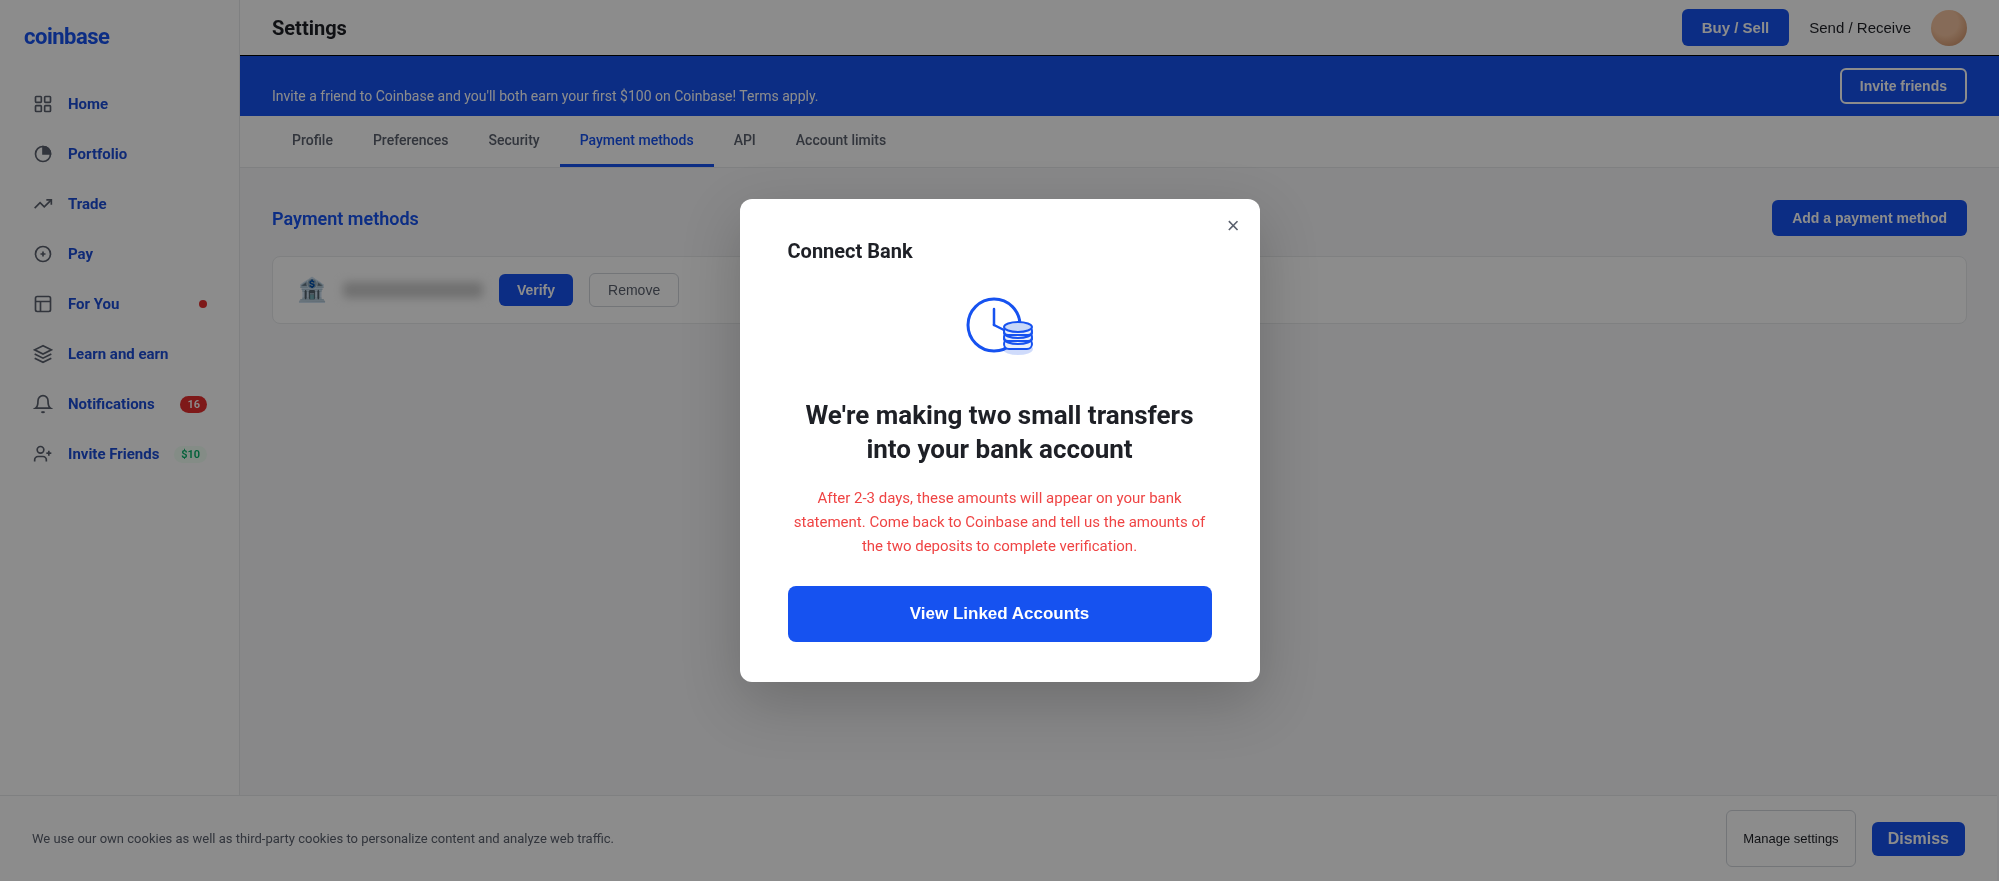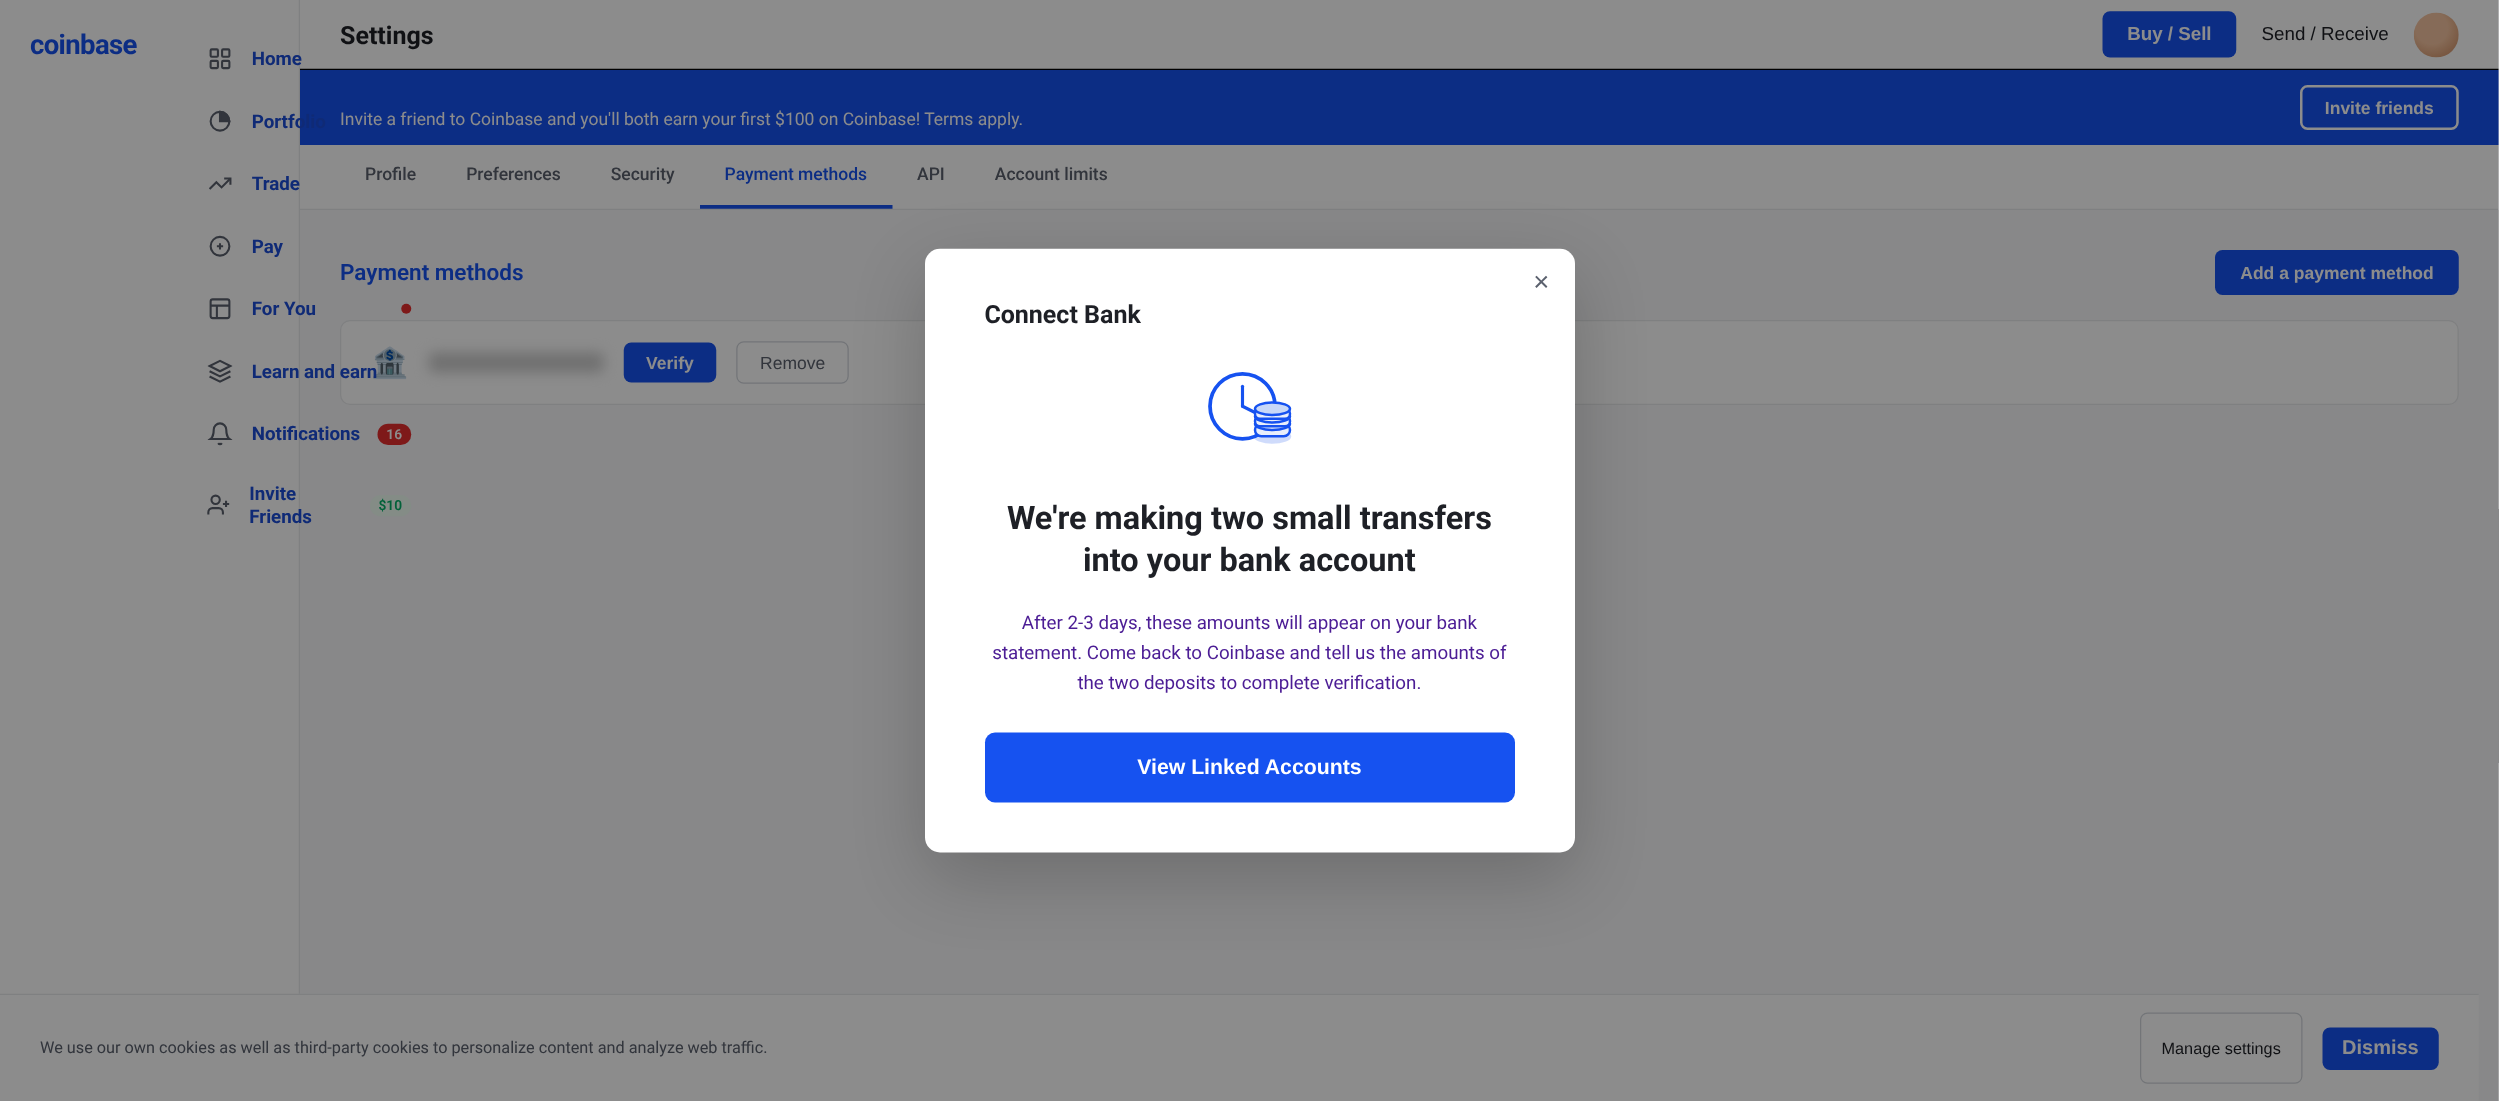--- a/index.html
+++ b/index.html
@@ -2,21 +2,21 @@
 <html><head>
   <meta charset="utf-8">
   <style>
     * { box-sizing: border-box; margin: 0; padding: 0; }
     body { font-family: -apple-system, BlinkMacSystemFont, 'Segoe UI', Roboto, sans-serif; background: #f7f8fa; overflow: hidden; }
 
     
     .app { display: flex; height: 881px; width: 1999px; position: relative; }
 
     
-    .sidebar { width: 240px; background: #fff; border-right: 1px solid #e8e9eb; display: flex; flex-direction: row; padding: 24px 0; flex-shrink: 0; }
+    .sidebar { width: 240px; background: #fff; border-right: 1px solid #e8e9eb; display: flex; flex-direction: column; padding: 24px 0; flex-shrink: 0; }
     .sidebar-logo { padding: 0 24px 32px; }
     .logo-text { color: #1652f0; font-size: 22px; font-weight: 700; letter-spacing: -0.5px; }
     .sidebar-nav { display: flex; flex-direction: column; gap: 4px; flex: 1; }
     .nav-item { display: flex; align-items: center; gap: 14px; padding: 12px 24px; cursor: pointer; border-radius: 8px; margin: 0 8px; position: relative; }
     .nav-icon { width: 22px; height: 22px; display: flex; align-items: center; justify-content: center; color: #5b616e; font-size: 16px; }
     .nav-label { font-size: 15px; color: #1d4ed8; font-weight: 700; }
     .nav-badge { margin-left: auto; background: #e52e2e; color: #fff; border-radius: 10px; font-size: 11px; font-weight: 600; padding: 2px 7px; }
     .nav-badge-green { margin-left: auto; background: #f0fff4; color: #05b169; border-radius: 10px; font-size: 11px; font-weight: 600; padding: 2px 7px; }
     .nav-dot { margin-left: auto; width: 8px; height: 8px; background: #e52e2e; border-radius: 50%; }
 
@@ -48,33 +48,33 @@
 
     
     .payment-row { background: #fff; border: 1px solid #e8e9eb; border-radius: 8px; padding: 16px 24px; display: flex; align-items: center; gap: 16px; margin-bottom: 12px; }
     .bank-icon { font-size: 24px; color: #1652f0; }
     .blurred-text { filter: blur(5px); background: #ccc; border-radius: 4px; height: 16px; width: 140px; }
     .btn-verify { background: #1652f0; color: #fff; border: none; border-radius: 6px; padding: 8px 18px; font-size: 14px; font-weight: 600; cursor: pointer; }
     .btn-remove { background: transparent; color: #5b616e; border: 1px solid #d1d5db; border-radius: 6px; padding: 8px 18px; font-size: 14px; font-weight: 500; cursor: pointer; }
     .btn-add-payment { background: #1652f0; color: #fff; border: none; border-radius: 6px; padding: 10px 20px; font-size: 14px; font-weight: 600; cursor: pointer; }
 
     
-    .cookie-bar { position: absolute; bottom: 0; left: 0; right: 16px; background: #fff; border-top: 1px solid #e8e9eb; padding: 14px 32px; display: flex; align-items: center; gap: 16px; font-size: 13px; color: #5b616e; z-index: 10; }
+    .cookie-bar { position: absolute; bottom: 0; left: 0; right: 2px; background: #fff; border-top: 1px solid #e8e9eb; padding: 14px 32px; display: flex; align-items: center; gap: 16px; font-size: 13px; color: #5b616e; z-index: 10; }
     .cookie-bar-text { flex: 1; }
     .btn-manage { background: transparent; border: 1px solid #d1d5db; border-radius: 6px; padding: 20px 16px; font-size: 13px; cursor: pointer; color: #1e2026; }
     .btn-dismiss { background: #1652f0; color: #fff; border: none; border-radius: 6px; padding: 8px 16px; font-size: 16px; font-weight: 600; cursor: pointer; }
 
     
     .overlay { position: absolute; top: 0; left: 0; right: 0; bottom: 0; background: rgba(0,0,0,0.45); z-index: 100; display: flex; align-items: center; justify-content: center; }
     .modal { background: #fff; border-radius: 12px; width: 520px; padding: 40px 48px; position: relative; display: flex; flex-direction: column; align-items: center; gap: 20px; box-shadow: 0 20px 60px rgba(0,0,0,0.2); }
     .modal-close { position: absolute; top: 16px; right: 20px; background: transparent; border: none; font-size: 22px; cursor: pointer; color: #5b616e; line-height: 1; }
     .modal-title { font-size: 20px; font-weight: 700; color: #1e2026; align-self: flex-start; }
     .modal-icon { margin: 8px 0 4px; }
     .modal-heading { font-size: 26px; font-weight: 700; color: #1e2026; text-align: center; line-height: 1.3; }
-    .modal-body { font-size: 15px; color: #4c1d95; text-align: center; line-height: 1.6; }
+    .modal-body { font-size: 15px; color: #ef4444; text-align: center; line-height: 1.6; }
     .btn-cta { background: #1652f0; color: #fff; border: none; border-radius: 8px; padding: 18px 48px; font-size: 17px; font-weight: 600; cursor: pointer; width: 100%; margin-top: 8px; }
 
     
     .bank-clock-icon svg { width: 80px; height: 80px; }
   </style>
 </head>
 <body>
 
 <div class="app">
 

